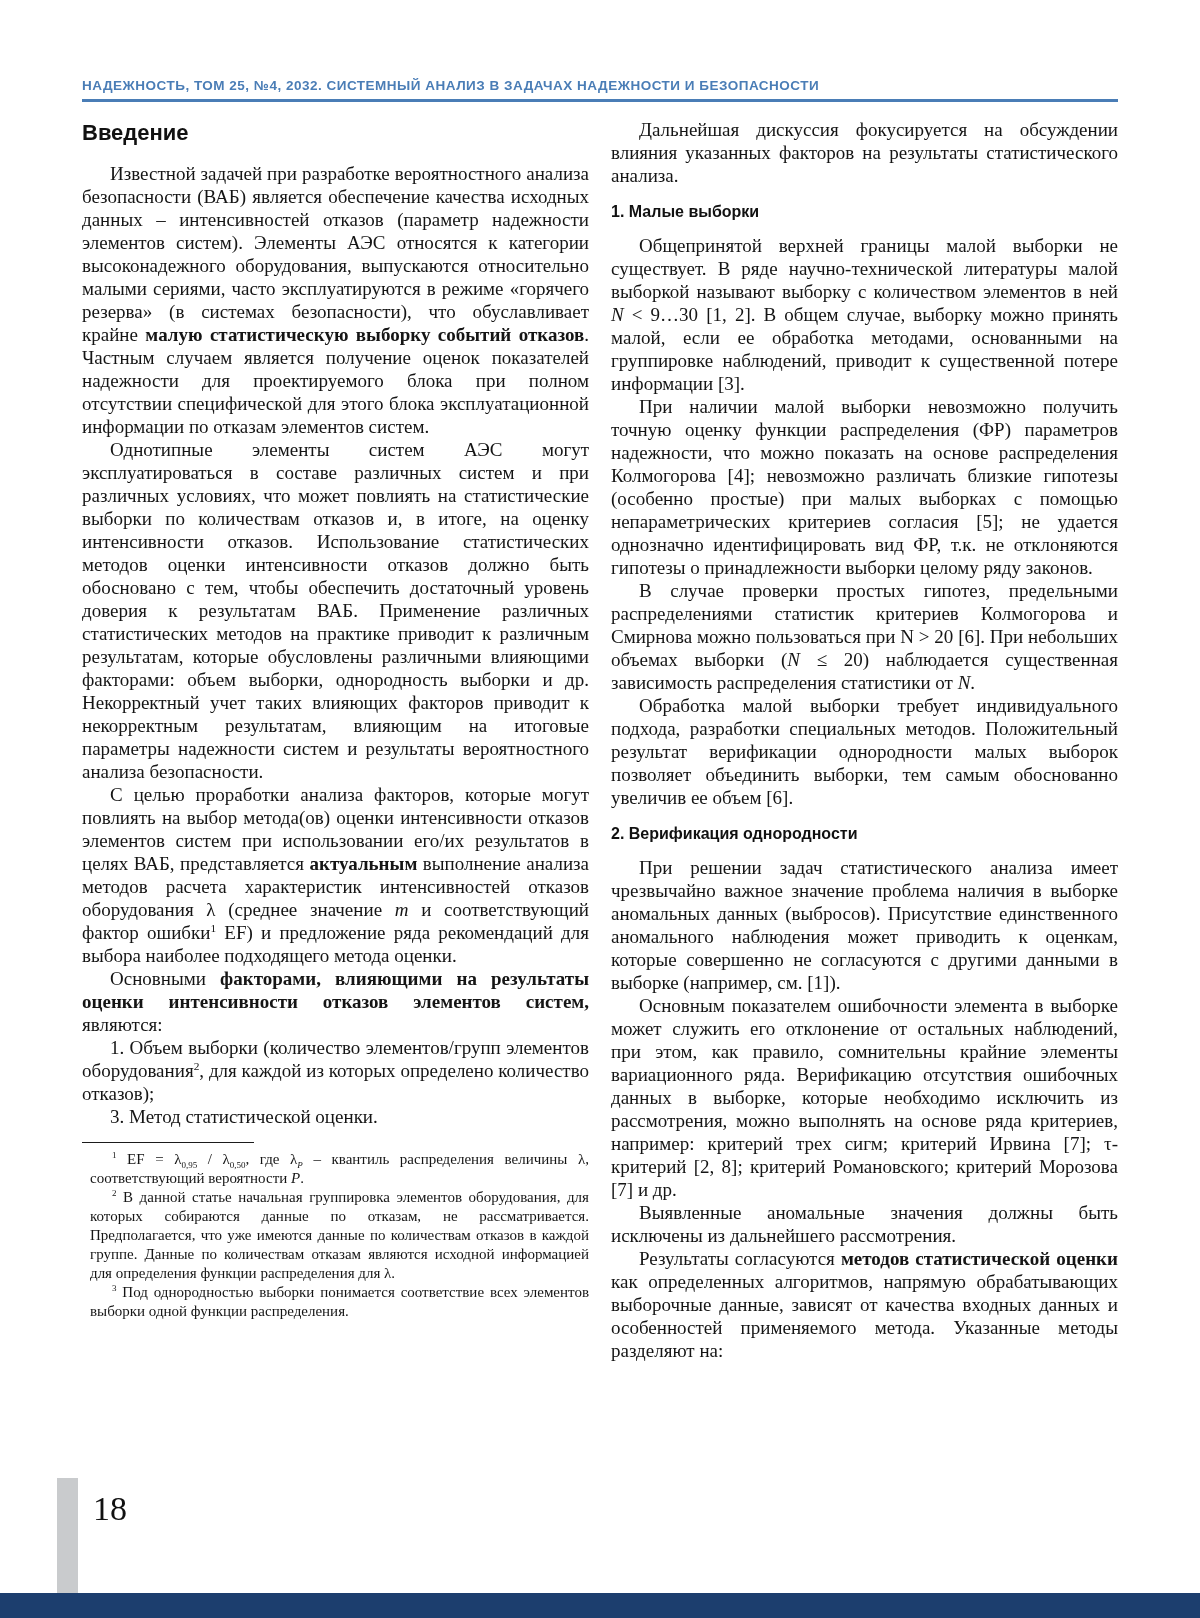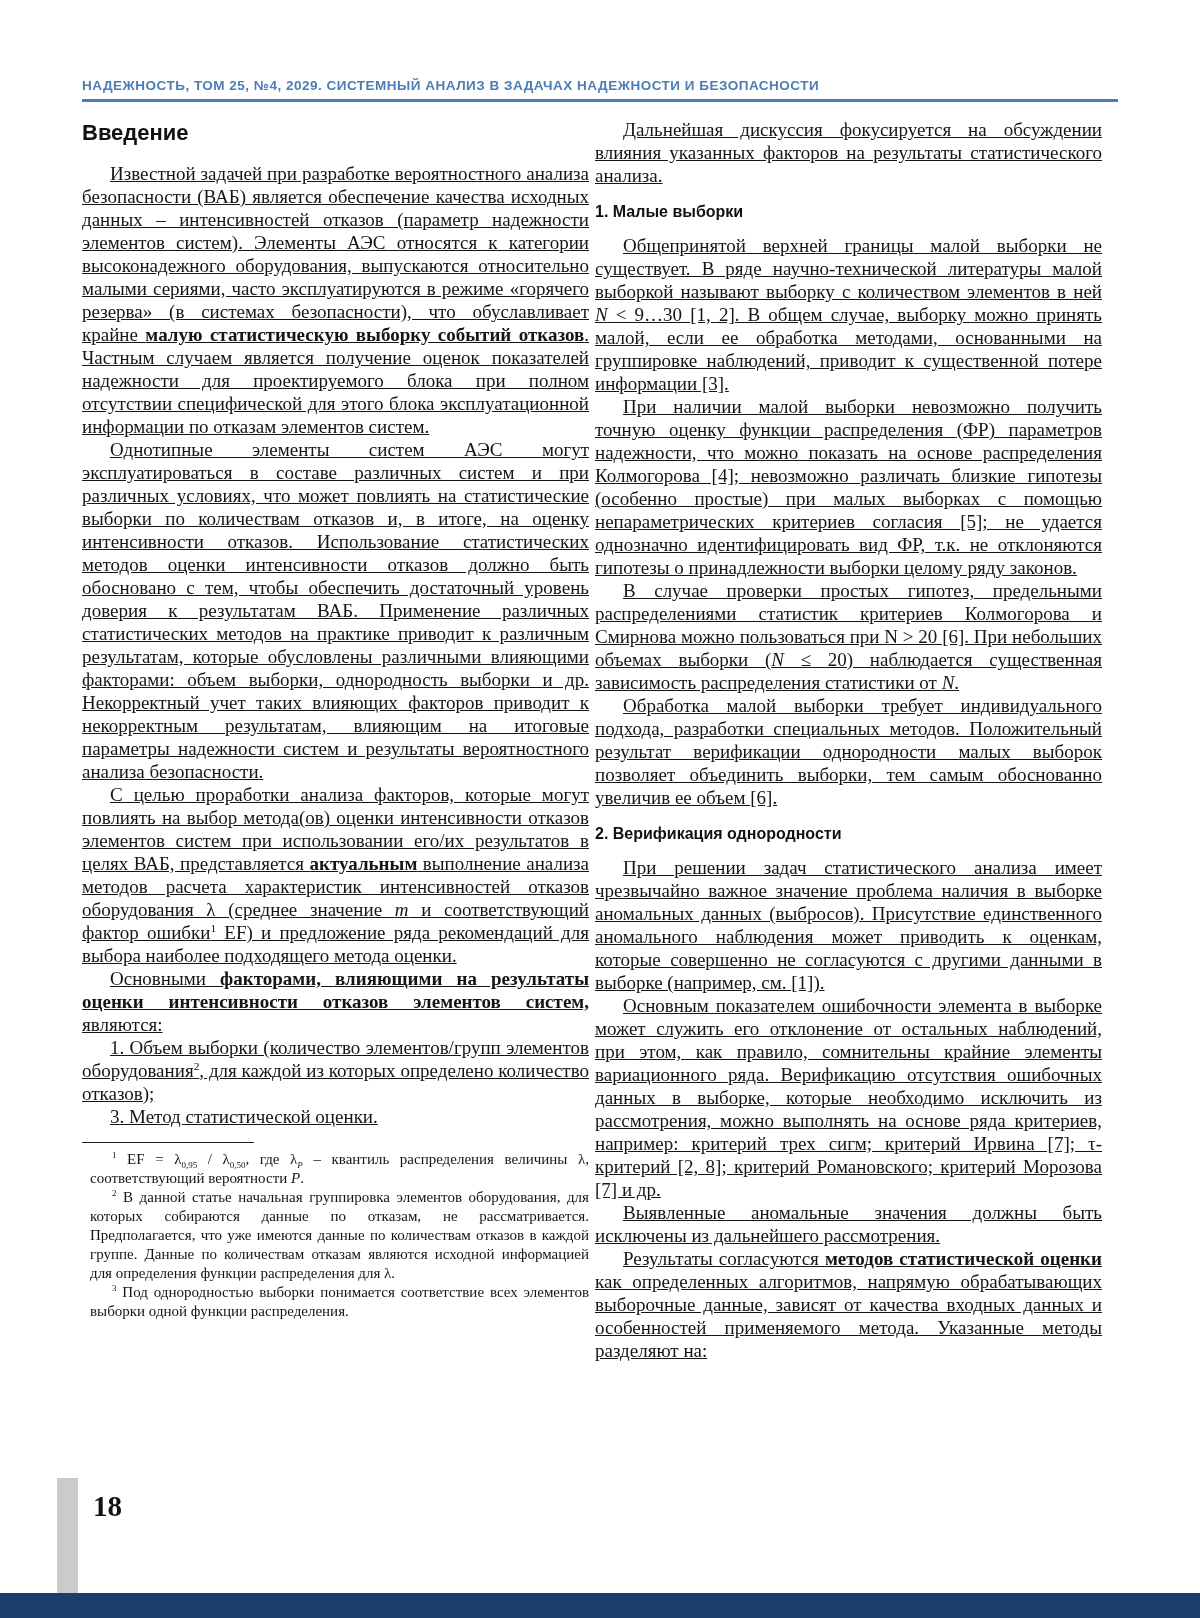--- a/index.html
+++ b/index.html
@@ -17,37 +17,37 @@
     font-family: "Liberation Sans", sans-serif;
     font-weight: bold; font-size: 13.5px; letter-spacing: 0.5px;
     color: #4a7db6; white-space: nowrap;
   }
   .header-rule {
     position: absolute; left: 82px; top: 99px; width: 1036px; height: 3px;
     background: #4a7db6;
   }
   .columns {
     position: absolute; left: 82px; top: 118px; width: 1036px; height: 1360px;
-    display: flex; gap: 6px; overflow: hidden;
+    display: flex; gap: 22px; overflow: hidden;
   }
   .col { width: 507px; }
   .intro-heading {
     font-family: "Liberation Sans", sans-serif;
     font-weight: bold; font-size: 22px; color: #111;
     margin: 2px 0 16px 0;
   }
   .section-heading {
     font-family: "Liberation Sans", sans-serif;
     font-weight: bold; font-size: 16px; color: #111;
     margin: 16px 0 13px 0;
   }
   .para {
     font-size: 19px; line-height: 23px;
     text-align: justify; text-indent: 28px;
-    hyphens: auto; text-decoration: underline; -webkit-hyphens: auto;
+    hyphens: auto; -webkit-hyphens: auto;
   }
   .b { font-weight: bold; }
   .i { font-style: italic; }
   sup { font-size: 0.6em; line-height: 0; vertical-align: super; }
   sub { font-size: 0.6em; line-height: 0; vertical-align: sub; }
   .footnote-sep {
     width: 172px; height: 1px; background: #1b1b1b;
     margin: 14px 0 7px 0;
   }
   .footnote {
@@ -55,33 +55,33 @@
     text-align: justify; text-indent: 22px;
     hyphens: auto; margin-left: 8px; -webkit-hyphens: auto;
   }
   .margin-bar {
     position: absolute; left: 57px; top: 1478px; width: 21px; height: 116px;
     background: #c9cbcd;
   }
   .page-number {
     position: absolute; left: 93px; top: 1490px;
     font-family: "Liberation Serif", serif;
-    font-weight: bold; font-size: 29px; color: #111;
+    font-weight: normal; font-size: 34px; color: #111;
   }
   .footer-bar {
     position: absolute; left: 0; top: 1593px; width: 1200px; height: 25px;
     background: #1c3e6e;
   }
 </style>
 </head>
 <body>
 
 <div class="page">
 
-  <div class="journal-header" style="color: rgb(74, 125, 182);">НАДЕЖНОСТЬ, ТОМ 25, №4, 2029. СИСТЕМНЫЙ АНАЛИЗ В ЗАДАЧАХ НАДЕЖНОСТИ И БЕЗОПАСНОСТИ</div>
+  <div class="journal-header" style="color: rgb(74, 125, 182);">НАДЕЖНОСТЬ, ТОМ 25, №4, 2032. СИСТЕМНЫЙ АНАЛИЗ В ЗАДАЧАХ НАДЕЖНОСТИ И БЕЗОПАСНОСТИ</div>
   <div class="header-rule" style="background: rgb(74, 125, 182);"></div>
 
   <div class="columns">
 
     <div class="col">
       <h2 class="intro-heading">Введение</h2>
       <p class="para"><span>Известной задачей при разработке вероятностного анализа безопасности (ВАБ) является обеспечение качества исходных данных – интенсивностей отказов (параметр надежности элементов систем). Элементы АЭС относятся к категории высоконадежного оборудования, выпускаются относительно малыми сериями, часто эксплуатируются в режиме «горячего резерва» (в системах безопасности), что обуславливает крайне </span><span class="b">малую статистическую выборку событий отказов</span><span>. Частным случаем является получение оценок показателей надежности для проектируемого блока при полном отсутствии специфической для этого блока эксплуатационной информации по отказам элементов систем.</span></p>
       <p class="para"><span>Однотипные элементы систем АЭС могут эксплуатироваться в составе различных систем и при различных условиях, что может повлиять на статистические выборки по количествам отказов и, в итоге, на оценку интенсивности отказов. Использование статистических методов оценки интенсивности отказов должно быть обосновано с тем, чтобы обеспечить достаточный уровень доверия к результатам ВАБ. Применение различных статистических методов на практике приводит к различным результатам, которые обусловлены различными влияющими факторами: объем выборки, однородность выборки и др. Некорректный учет таких влияющих факторов приводит к некорректным результатам, влияющим на итоговые параметры надежности систем и результаты вероятностного анализа безопасности.</span></p>
       <p class="para"><span>С целью проработки анализа факторов, которые могут повлиять на выбор метода(ов) оценки интенсивности отказов элементов систем при использовании его/их результатов в целях ВАБ, представляется </span><span class="b">актуальным</span><span> выполнение анализа методов расчета характеристик интенсивностей отказов оборудования λ (среднее значение </span><span class="i">m</span><span> и соответствующий фактор ошибки</span><sup>1</sup><span> EF) и предложение ряда рекомендаций для выбора наиболее подходящего метода оценки.</span></p>
       <p class="para"><span>Основными </span><span class="b">факторами, влияющими на результаты оценки интенсивности отказов элементов систем,</span><span> являются:</span></p>

